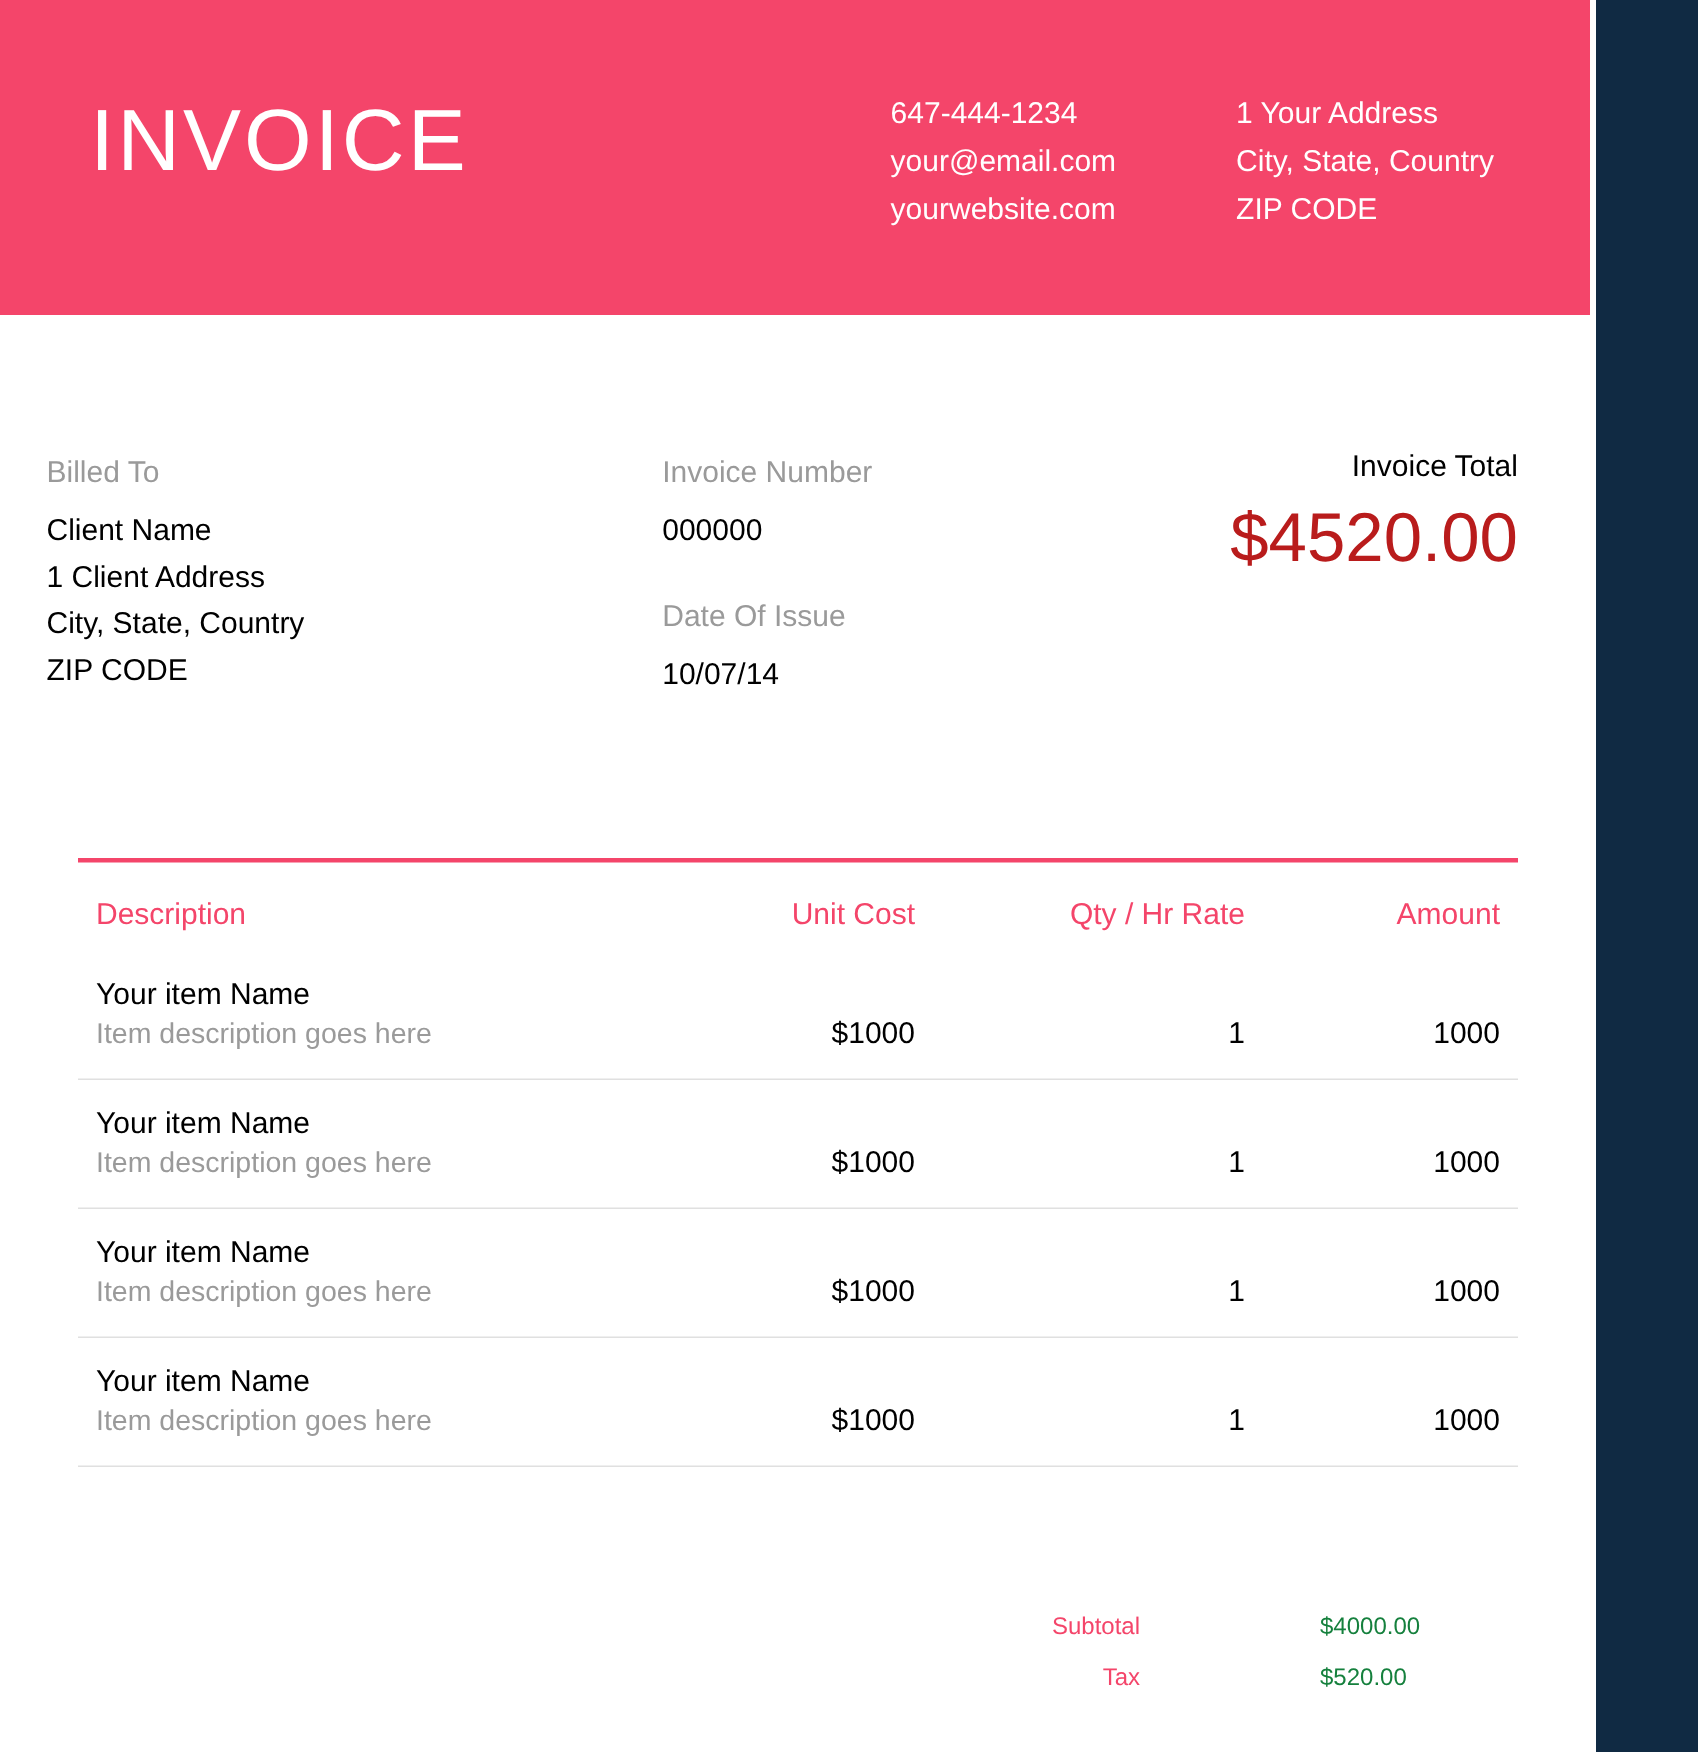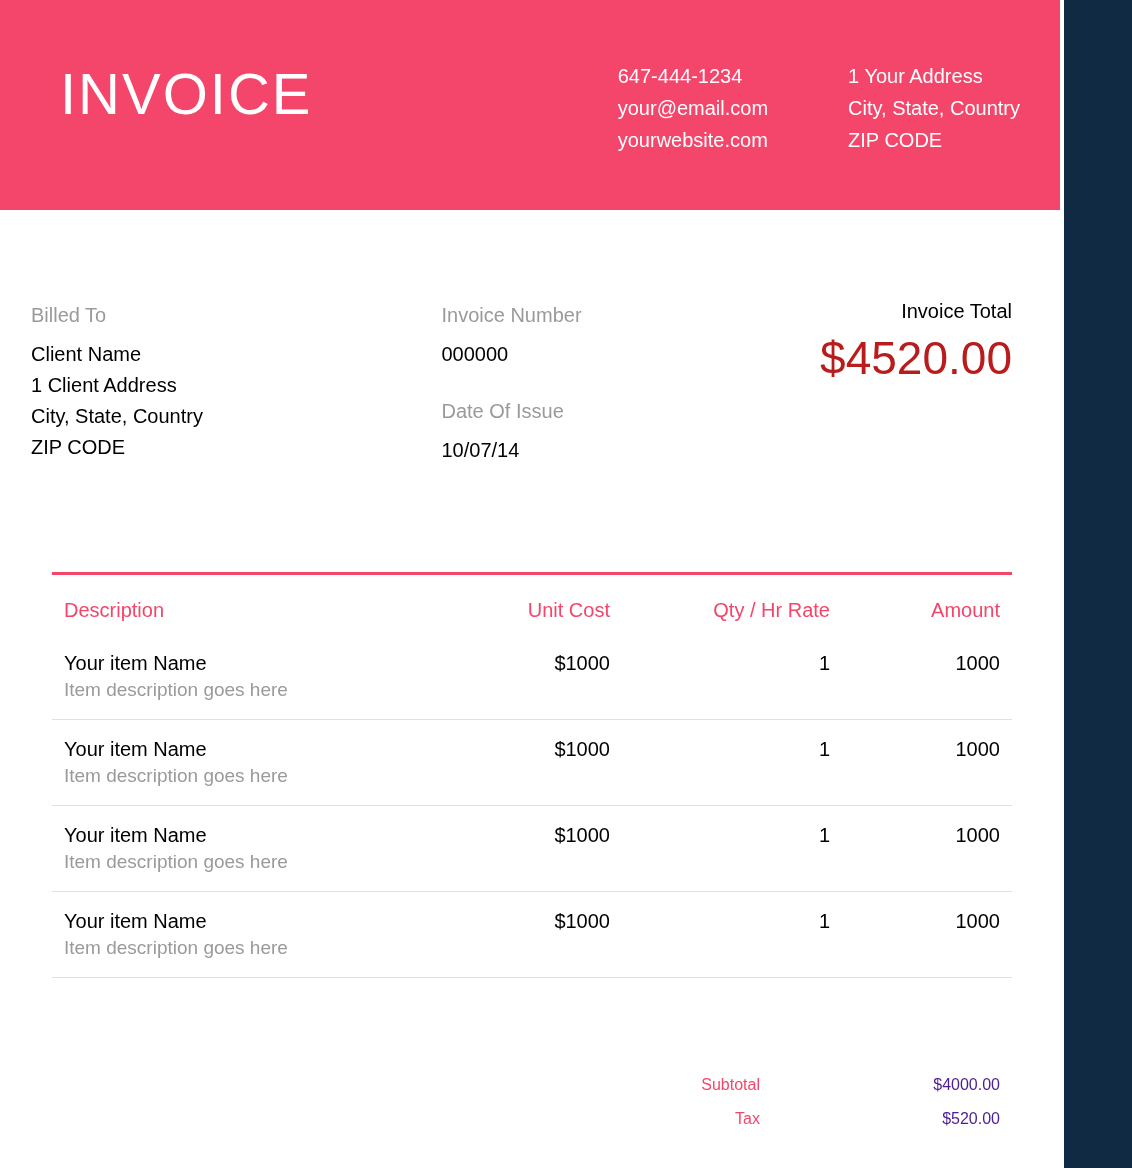--- a/index.html
+++ b/index.html
@@ -22,21 +22,21 @@
       position: absolute;
       right: 0;
       top: 0;
       width: 68px;
       height: 100%;
       background: #102a43;
     }
     .header {
       background: #f4456a;
       color: #fff;
-      padding: 60px 40px 60px 60px;
+      padding: 60px 64px 60px 60px;
       display: flex;
       justify-content: space-between;
       align-items: flex-start;
       height: 210px;
     }
     .header-title {
       font-size: 58px;
       font-weight: 400;
       letter-spacing: 2px;
     }
@@ -94,21 +94,21 @@
       padding: 0 12px 12px 12px;
     }
     .col-desc { flex: 1; text-align: left; }
     .col-unit { width: 180px; text-align: right; }
     .col-qty { width: 220px; text-align: right; }
     .col-amount { width: 170px; text-align: right; }
     .item-row {
       display: flex;
       padding: 18px 12px;
       border-bottom: 1px solid #e0e0e0;
-      align-items: flex-start;
+      align-items: flex-end;
       font-size: 20px;
     }
     .item-name {
       color: #000;
     }
     .item-desc {
       color: #9a9a9a;
       font-size: 19px;
       margin-top: 4px;
     }
@@ -122,22 +122,22 @@
       padding: 8px 0;
     }
     .totals-label {
       color: #f4456a;
       width: 150px;
       text-align: right;
       margin-right: 120px;
     }
     .totals-value {
       width: 120px;
-      text-align: right;
-      color: #4c1d95;
+      text-align: left;
+      color: #15803d;
     }
   </style>
 </head>
 <body>
 
 <div class="page-wrap">
 
   <div class="header">
     <div class="header-title">INVOICE</div>
     <div class="header-contact">

